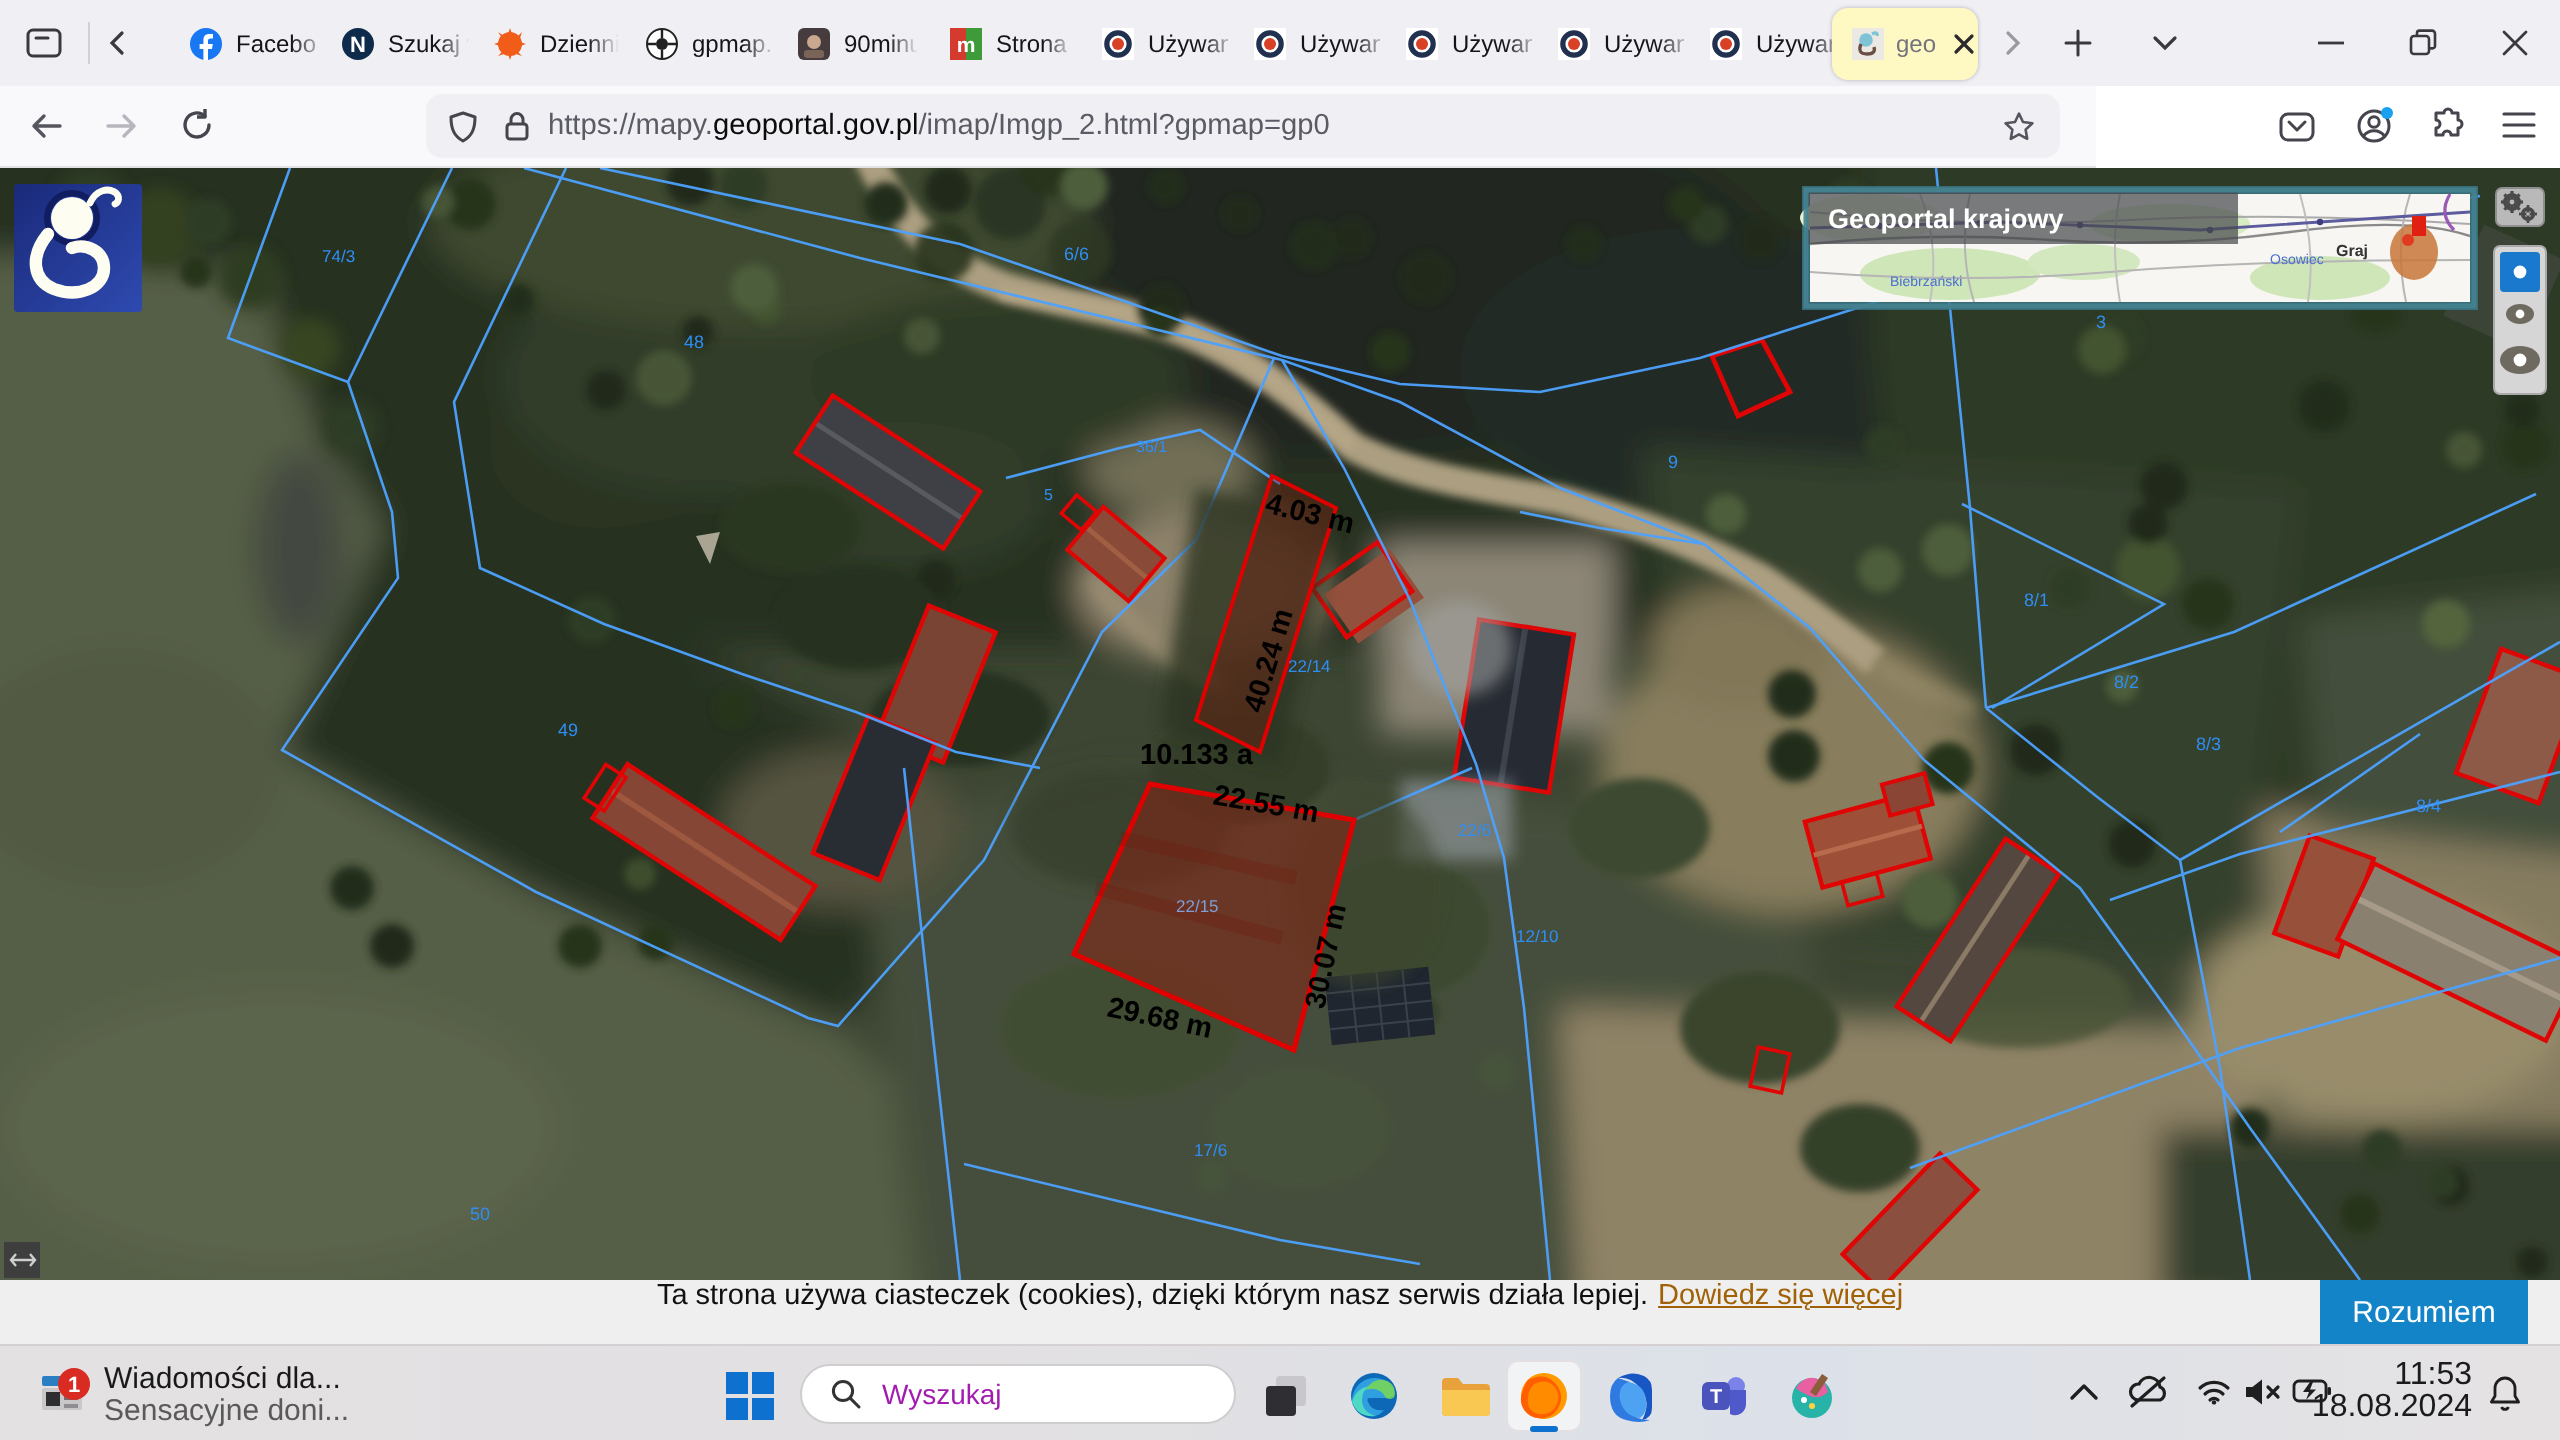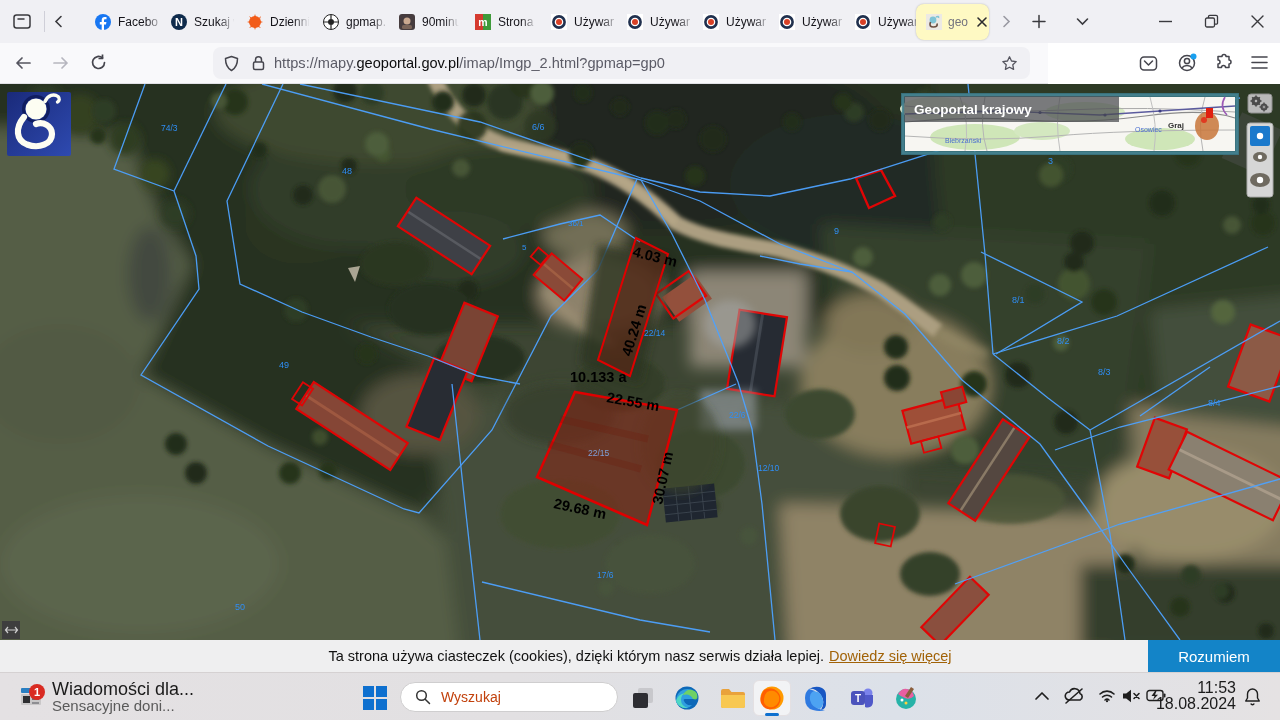--- a/index.html
+++ b/index.html
@@ -13,29 +13,29 @@
 #activetab{position:absolute;left:916px;top:4px;width:73px;height:36px;background:#fef9c3;border-radius:8px;box-shadow:0 0 2px rgba(0,0,0,.25);display:flex;align-items:center}
 .sep{position:absolute;left:44px;top:11px;width:1px;height:21px;background:#cfcfd8}
 
 #navbar{position:absolute;left:0;top:43px;width:1048px;height:41px;background:#f9f9fb;border-bottom:1px solid #e1e1e6}
 #urlbar{position:absolute;left:213px;top:4px;width:817px;height:32px;background:#f0f0f4;border-radius:8px;display:flex;align-items:center}
 #urltext{font-size:14.6px;color:#5b5b66;white-space:nowrap;margin-left:8px}
 #urltext b{color:#0c0c0d;font-weight:normal}
 
 #map{position:absolute;left:0;top:84px;width:1280px;height:556px}
 
-#cookie{position:absolute;left:0;top:640px;width:1280px;height:32px;background:#efeff0;font-size:14.5px;color:#111;display:flex;align-items:center;justify-content:center}
+#cookie{position:absolute;left:0;top:640px;width:1280px;height:32px;background:#efeff0;font-size:14.5px;color:#111;display:flex;align-items:flex-start;justify-content:center}
 #cookie a{color:#a16207;text-decoration:underline;margin-left:5px}
-#rozumiem{position:absolute;right:0;top:0;width:132px;height:32px;background:#1384c8;color:#fff;display:flex;align-items:center;justify-content:center;font-size:15px}
+#rozumiem{position:absolute;right:16px;top:0;width:104px;height:32px;background:#1384c8;color:#fff;display:flex;align-items:center;justify-content:center;font-size:15px}
 
 #taskbar{position:absolute;left:0;top:672px;width:1280px;height:48px;background:linear-gradient(90deg,#e4e1e3 0%,#e2e0e2 40%,#dce1e9 70%,#e5e2e3 100%);border-top:1px solid #d5d1d2}
 .tkico{position:absolute;top:12px;width:26px;height:26px}
 #search{position:absolute;left:400px;top:9px;width:218px;height:30px;background:#fff;border:1px solid #cfcecf;border-radius:16px;display:flex;align-items:center}
-#search span{color:#c2410c;font-size:14px;margin-left:10px}
-#widget1{position:absolute;left:52px;top:9px;font-size:18px;color:#1a1a1a;line-height:15px}
+#search span{color:#a21caf;font-size:14px;margin-left:10px}
+#widget1{position:absolute;left:52px;top:9px;font-size:15px;color:#1a1a1a;line-height:15px}
 #widget2{position:absolute;left:52px;top:25px;font-size:15px;color:#5a5a5a;line-height:15px}
 #clock{position:absolute;right:44px;top:7px;text-align:right;font-size:16px;color:#1b1b1b;line-height:16px}
 </style></head>
 <body>
 <div id="page">
 
 <div id="tabbar">
   <svg class="tbi" style="left:12px;width:20px" viewBox="0 0 20 20">
         <rect x="2" y="3.5" width="16" height="13" rx="2.5" fill="none" stroke="#3a3a3e" stroke-width="1.5"></rect>
         <line x1="6" y1="7.5" x2="12" y2="7.5" stroke="#3a3a3e" stroke-width="1.5" stroke-linecap="round"></line>

